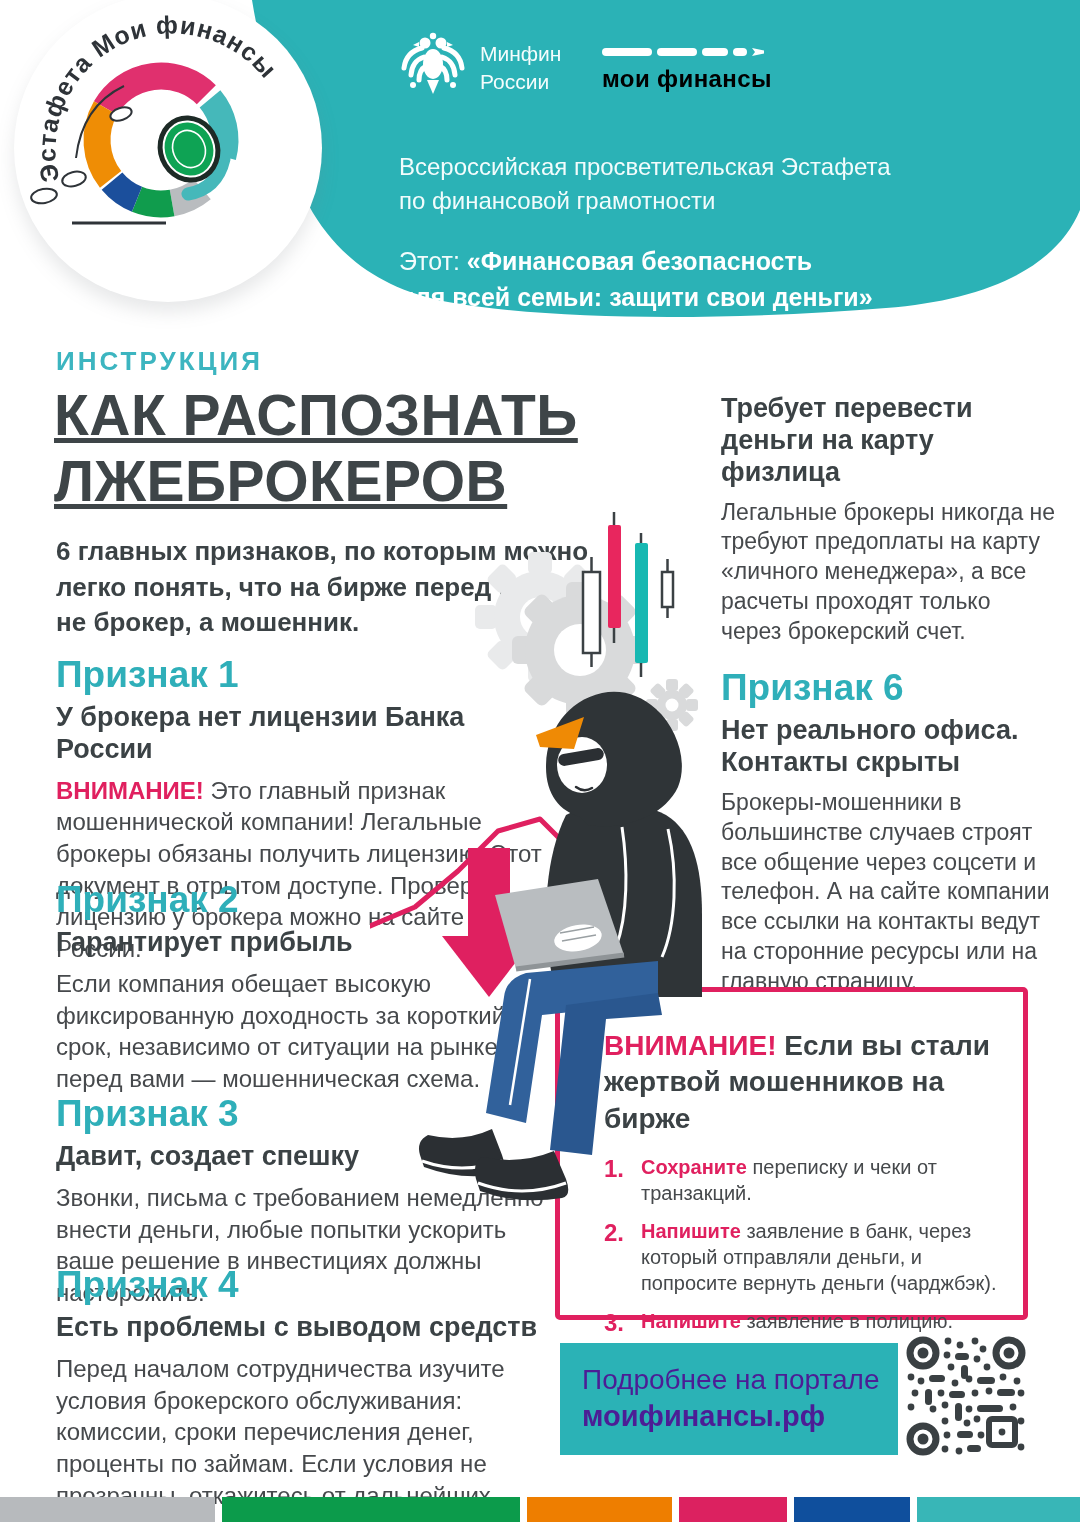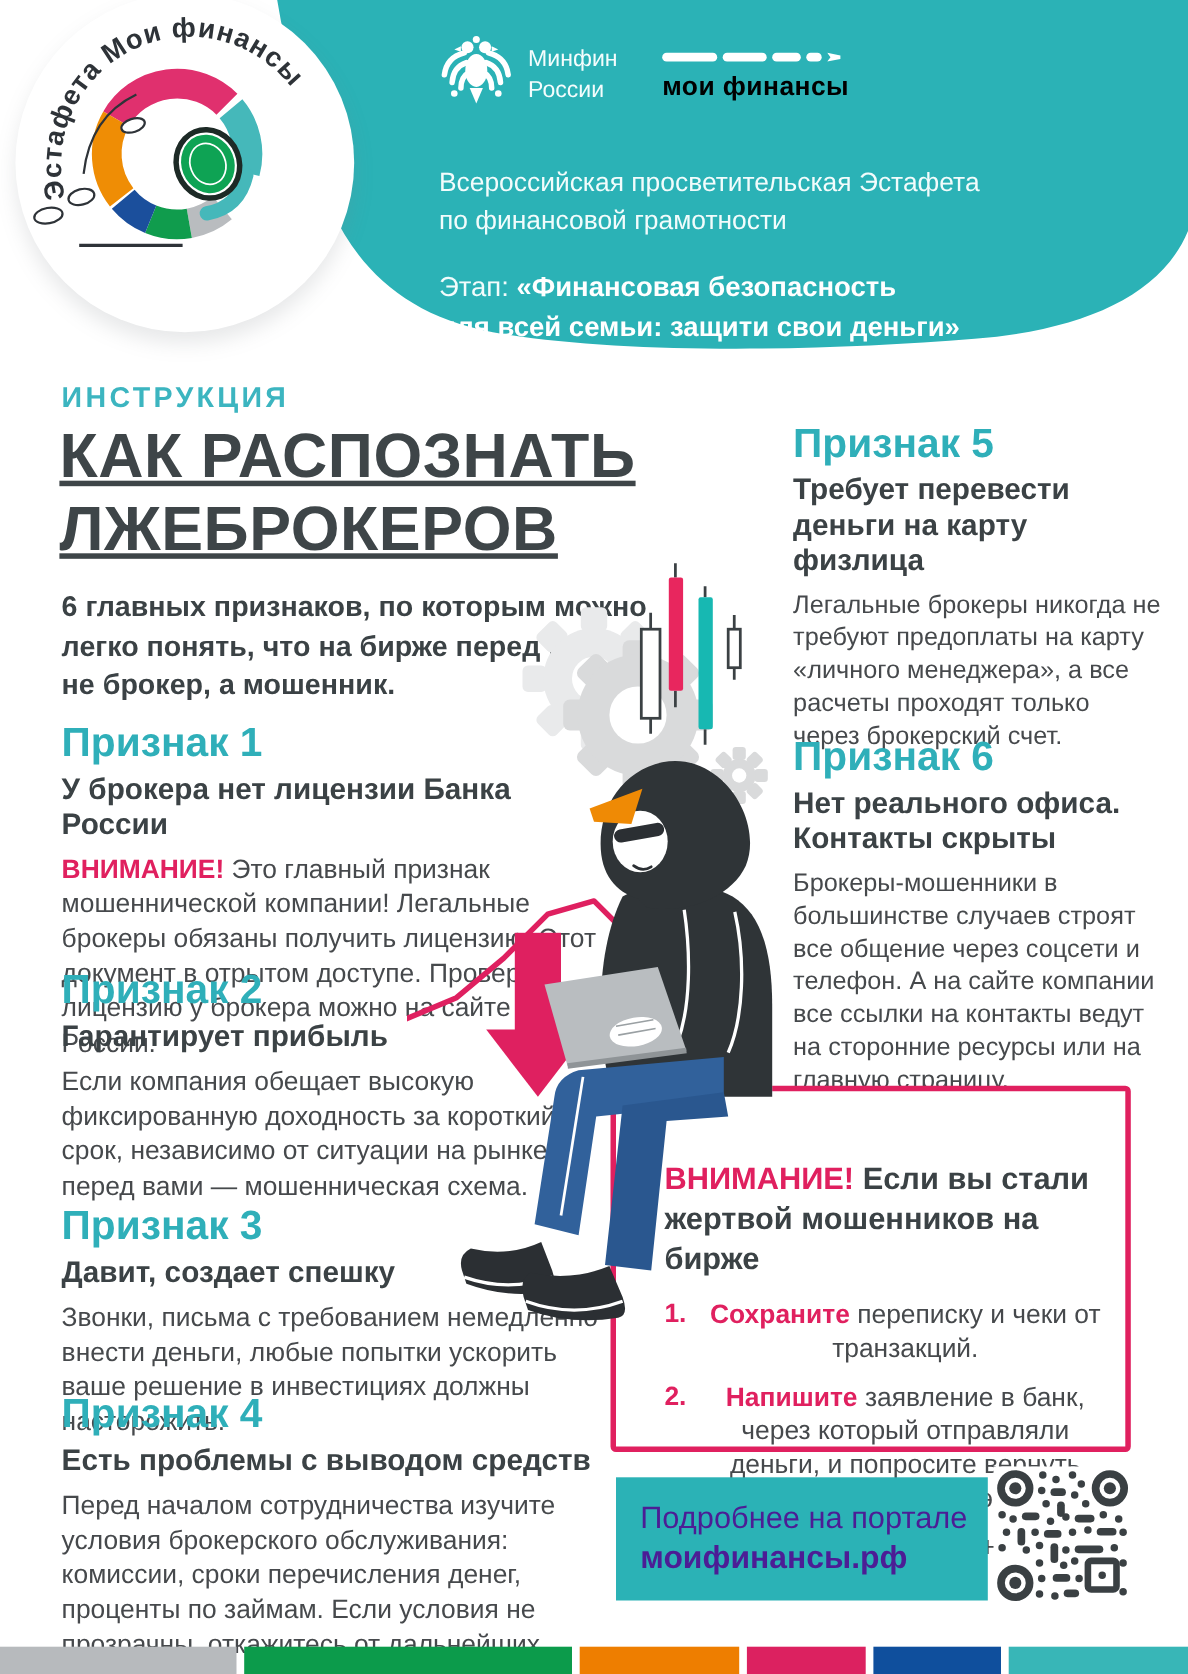--- a/index.html
+++ b/index.html
@@ -44,27 +44,27 @@
   .s1{left:56px;top:656px;width:505px;}
   .s2{left:56px;top:881px;width:462px;}
   .s3{left:56px;top:1095px;width:505px;}
   .s4{left:56px;top:1266px;width:518px;}
   .s5{left:721px;top:384px;width:335px;}
   .s6{left:721px;top:669px;width:340px;}
 
   
   .warnbox{left:555px;top:987px;width:473px;height:333px;background:#fff;
     border:5px solid var(--pink);border-radius:5px;z-index:1;
-    padding:62px 18px 0 44px;}
+    padding:36px 18px 0 44px;}
   .warnbox .wtitle{font-size:28px;font-weight:800;color:#3b4245;line-height:1.3;width:400px;}
   .warnbox .wtitle .attn{font-weight:800;}
   .wlist{margin-top:18px;}
   .wrow{display:flex;margin-bottom:13px;}
   .wnum{width:37px;flex:0 0 37px;font-size:24px;font-weight:800;color:var(--pink);}
-  .wtext{font-size:24px;color:var(--body-text);line-height:1.28;width:372px;text-align:center;}
+  .wtext{font-size:20px;color:var(--body-text);line-height:1.28;width:372px;}
   .wlead{color:var(--pink);font-weight:800;}
 
   
   .cta{left:560px;top:1343px;width:338px;height:112px;background:var(--teal);
     display:flex;flex-direction:column;justify-content:center;padding-left:22px;
     color:#4c1d95;z-index:1;cursor:pointer;}
   .cta .l1{font-size:28px;line-height:1.3;}
   .cta .l2{font-size:29px;font-weight:800;line-height:1.3;}
   .qr{left:903px;top:1333px;z-index:1;}
 
@@ -163,21 +163,21 @@
         </svg>
     </div>
     <div class="myfin-text">мои финансы</div>
   </div>
 
   <div class="abs hdr-content program">
     <div>Всероссийская просветительская Эстафета</div>
     <div>по финансовой грамотности</div>
   </div>
   <div class="abs hdr-content stage">
-    <div><span>Этап: </span><b>«Финансовая безопасность</b></div>
+    <div><span>Этот: </span><b>«Финансовая безопасность</b></div>
     <div><b>для всей семьи: защити свои деньги»</b></div>
   </div>
 
   <div class="abs kicker">ИНСТРУКЦИЯ</div>
   <div class="abs title">
     <div>КАК РАСПОЗНАТЬ</div>
     <div>ЛЖЕБРОКЕРОВ</div>
   </div>
   <div class="abs intro">
     <div>6 главных признаков, по которым можно</div>
@@ -199,21 +199,20 @@
     <h2>Признак 3</h2>
     <h3>Давит, создает спешку</h3>
     <p>Звонки, письма с требованием немедленно внести деньги, любые попытки ускорить ваше решение в инвестициях должны насторожить.</p>
   </div>
   <div class="abs sign s4">
     <h2>Признак 4</h2>
     <h3>Есть проблемы с выводом средств</h3>
     <p>Перед началом сотрудничества изучите условия брокерского обслуживания: комиссии, сроки перечисления денег, проценты по займам. Если условия не прозрачны, откажитесь от дальнейших действий.</p>
   </div>
   <div class="abs sign s5">
-    <h2>Признак 5</h2>
     <h3>Требует перевести деньги на карту физлица</h3>
     <p>Легальные брокеры никогда не требуют предоплаты на карту «личного менеджера», а все расчеты проходят только через брокерский счет.</p>
   </div>
   <div class="abs sign s6">
     <h2>Признак 6</h2>
     <h3>Нет реального офиса. Контакты скрыты</h3>
     <p>Брокеры-мошенники в большинстве случаев строят все общение через соцсети и телефон. А на сайте компании все ссылки на контакты ведут на сторонние ресурсы или на главную страницу.</p>
   </div>
 
   <div class="abs warnbox">

